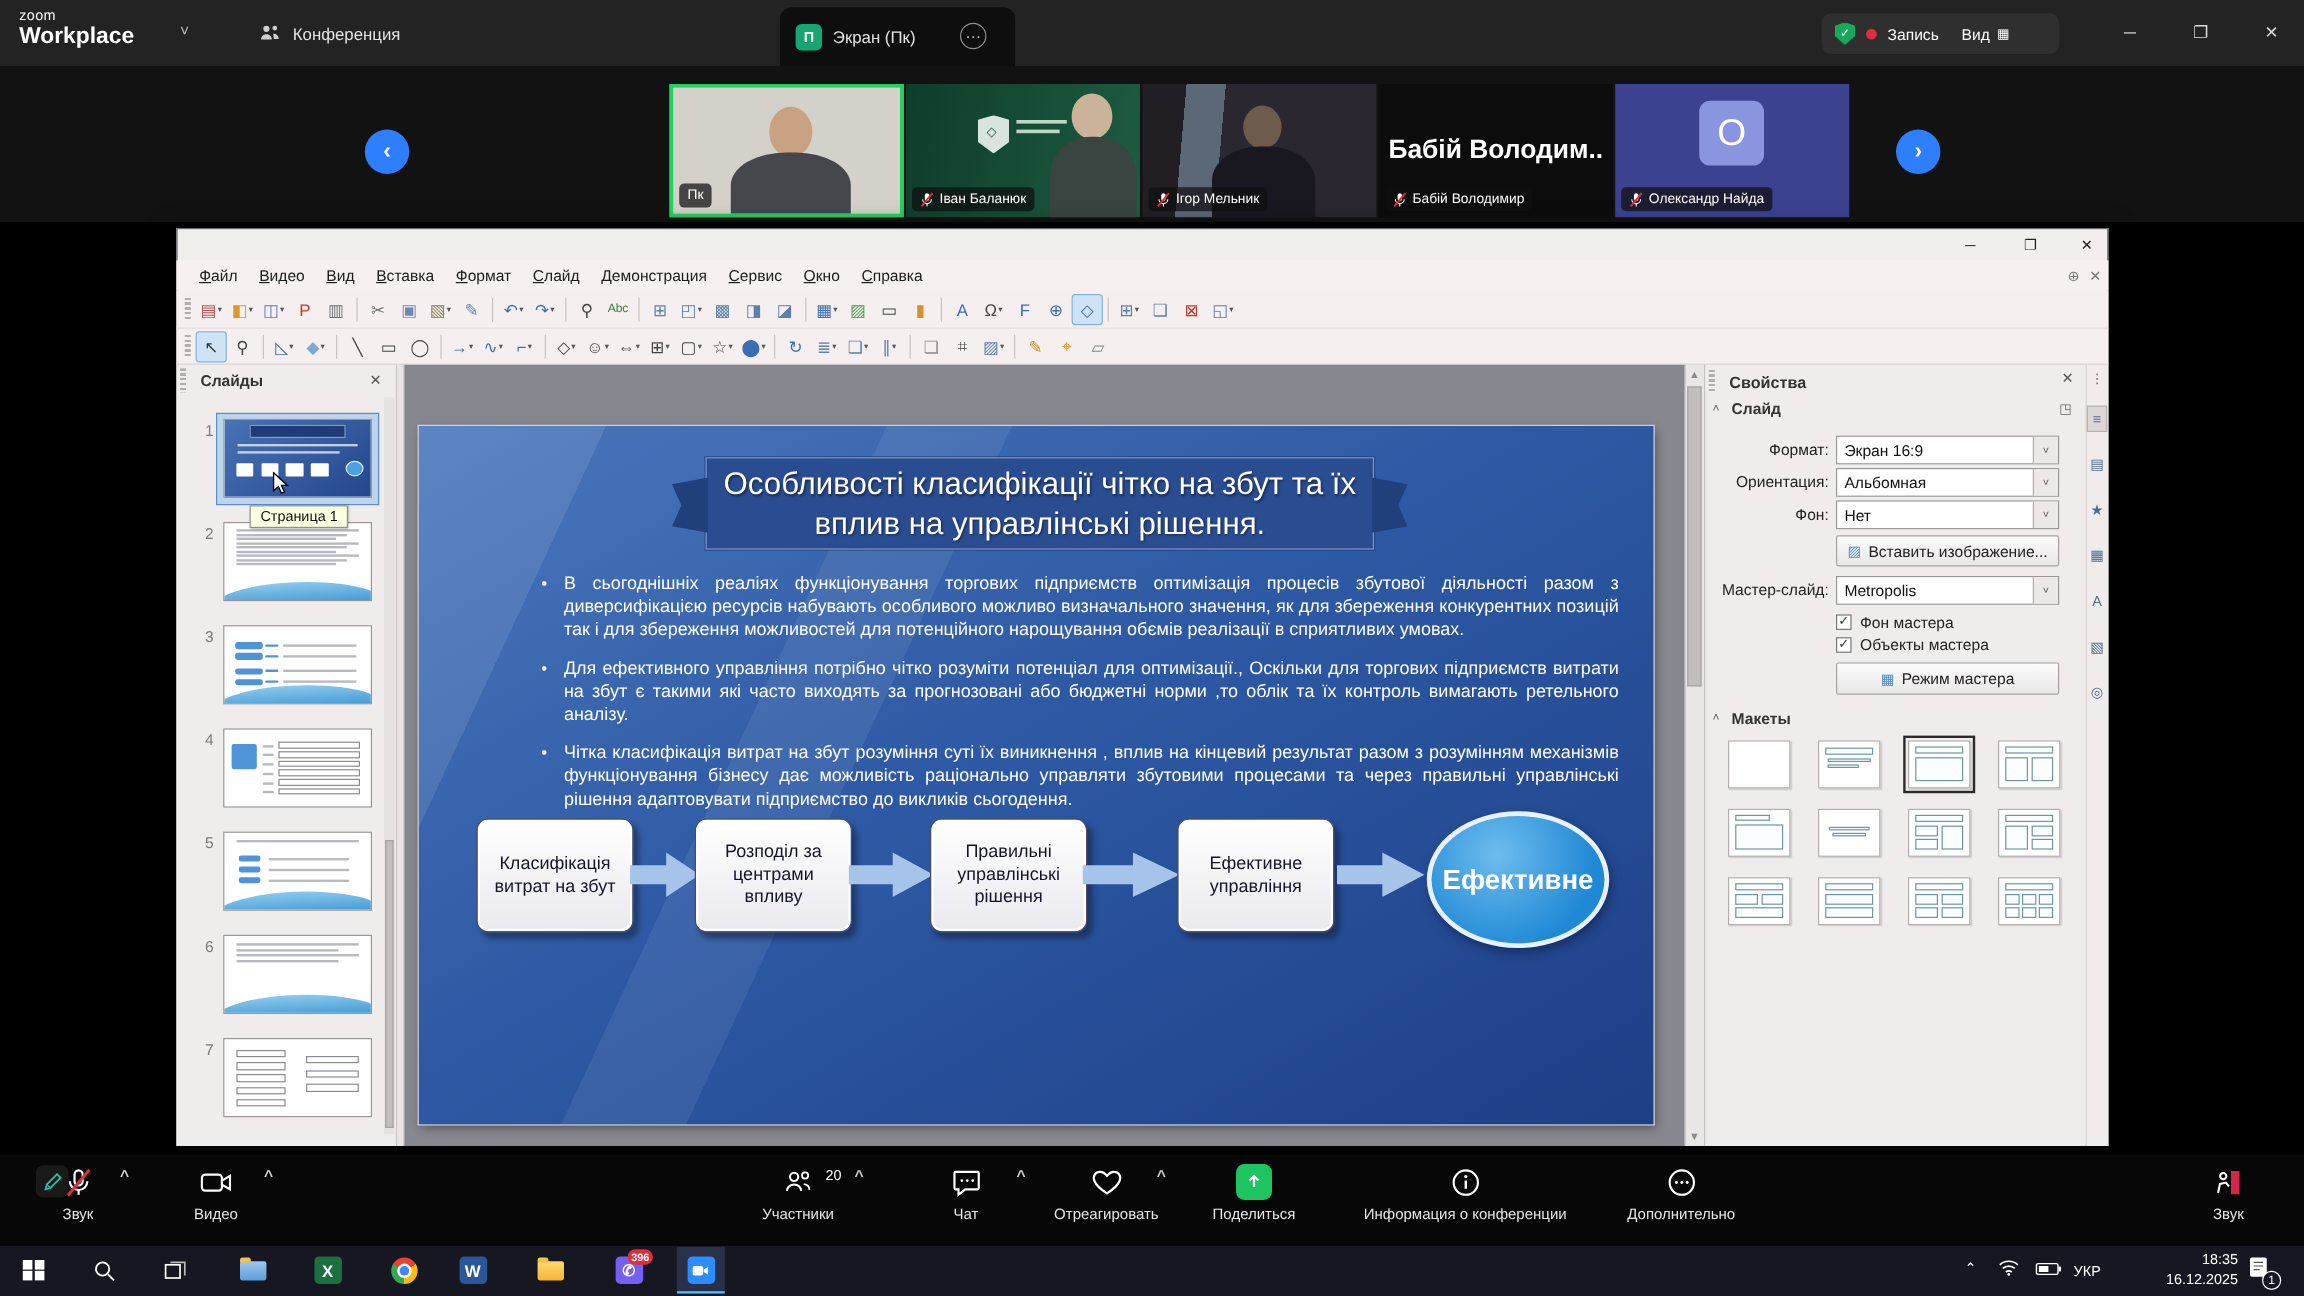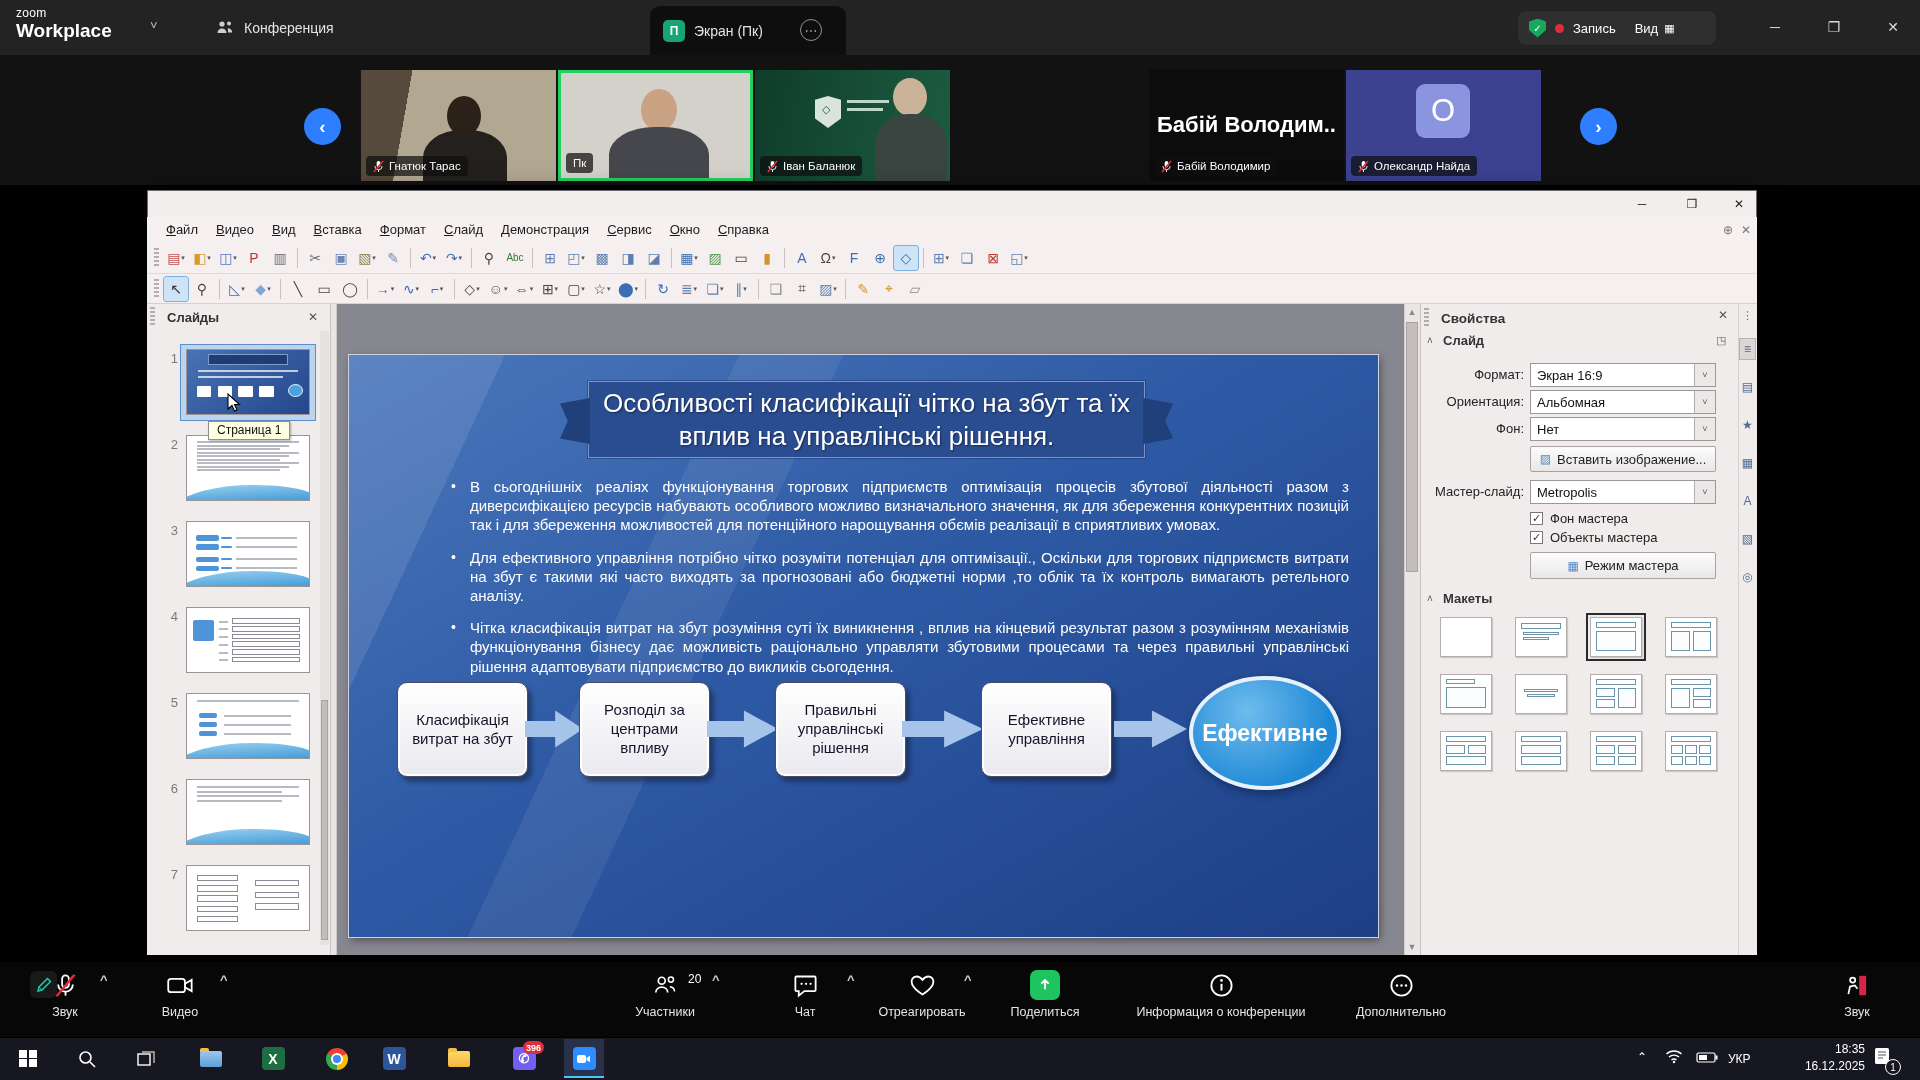--- a/index.html
+++ b/index.html
@@ -183,33 +183,20 @@
     </span>
   </div>
   <div class="abs wbtn" style="left:1757px;top:12px;">─</div>
   <div class="abs wbtn" style="left:1816px;top:12px;">❐</div>
   <div class="abs wbtn" style="left:1875px;top:12px;">✕</div>
 
   <div class="abs" id="vstrip"></div>
   <div class="abs navc" style="left:304px;top:108px;">‹</div>
   <div class="abs navc" style="left:1580px;top:108px;">›</div>
 
-  <div class="abs vtile" style="left:361px;background:linear-gradient(100deg,#554a3c 0 24%,#b2a791 24% 100%);">
-    <div class="head" style="left:86px;top:26px;width:34px;height:40px;background:#2b2118;"></div>
-    <div class="torso" style="left:62px;top:60px;width:84px;height:60px;background:#23201d;"></div>
-    <div class="npill">
-        <svg width="11" height="13" viewBox="0 0 12 14">
-          <rect x="4" y="1" width="4" height="7" rx="2" fill="#fff"></rect>
-          <path d="M2 6.5a4 4 0 0 0 8 0" stroke="#fff" fill="none"></path>
-          <line x1="6" y1="10.5" x2="6" y2="13" stroke="#fff"></line>
-          <line x1="1" y1="13" x2="11" y2="1" stroke="#e02d3c" stroke-width="1.8"></line>
-        </svg>
-        <span>Гнатюк Тарас</span>
-      </div>
-  </div>
 
   <div class="abs vtile" style="left:755px;background:linear-gradient(100deg,#0f3d2b,#1d5c41);">
     <div class="crest"></div>
     <div style="position:absolute;left:92px;top:30px;width:42px;height:3px;background:#bcd8c4;"></div>
     <div style="position:absolute;left:92px;top:38px;width:36px;height:3px;background:#bcd8c4;"></div>
     <div class="head" style="left:138px;top:8px;width:34px;height:38px;background:#cbb39a;"></div>
     <div class="torso" style="left:120px;top:44px;width:72px;height:68px;background:#3a4440;"></div>
     <div class="npill">
         <svg width="11" height="13" viewBox="0 0 12 14">
           <rect x="4" y="1" width="4" height="7" rx="2" fill="#fff"></rect>
@@ -222,20 +209,33 @@
   </div>
 
   <div class="abs vtile active" style="left:558px;background:#d4d1ca;">
     <div class="head" style="left:80px;top:16px;width:36px;height:42px;background:#c9a183;"></div>
     <div class="torso" style="left:48px;top:54px;width:100px;height:60px;background:#45474d;"></div>
     <div class="npill">
         <span>Пк</span>
       </div>
   </div>
 
+  <div class="abs vtile" style="left:952px;background:linear-gradient(95deg,#221f24 0 18%,#5d6877 18% 34%,#2a2730 34% 100%);">
+    <div class="head" style="left:84px;top:18px;width:32px;height:36px;background:#6d5b4e;"></div>
+    <div class="torso" style="left:58px;top:52px;width:86px;height:62px;background:#191820;"></div>
+    <div class="npill">
+        <svg width="11" height="13" viewBox="0 0 12 14">
+          <rect x="4" y="1" width="4" height="7" rx="2" fill="#fff"></rect>
+          <path d="M2 6.5a4 4 0 0 0 8 0" stroke="#fff" fill="none"></path>
+          <line x1="6" y1="10.5" x2="6" y2="13" stroke="#fff"></line>
+          <line x1="1" y1="13" x2="11" y2="1" stroke="#e02d3c" stroke-width="1.8"></line>
+        </svg>
+        <span>Ігор Мельник</span>
+      </div>
+  </div>
 
   <div class="abs vtile" style="left:1149px;background:#0c0c0c;">
     <div class="bigname">Бабій Володим...</div>
     <div class="npill">
         <svg width="11" height="13" viewBox="0 0 12 14">
           <rect x="4" y="1" width="4" height="7" rx="2" fill="#fff"></rect>
           <path d="M2 6.5a4 4 0 0 0 8 0" stroke="#fff" fill="none"></path>
           <line x1="6" y1="10.5" x2="6" y2="13" stroke="#fff"></line>
           <line x1="1" y1="13" x2="11" y2="1" stroke="#e02d3c" stroke-width="1.8"></line>
         </svg>

